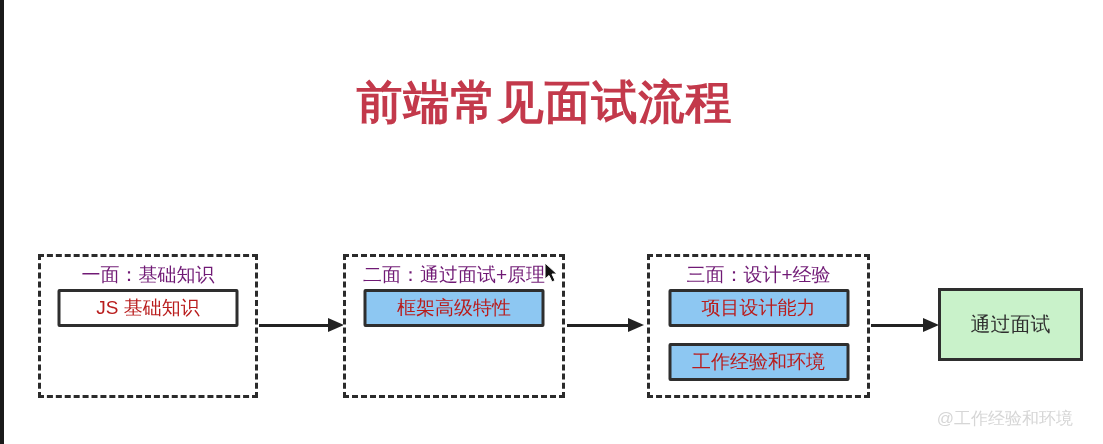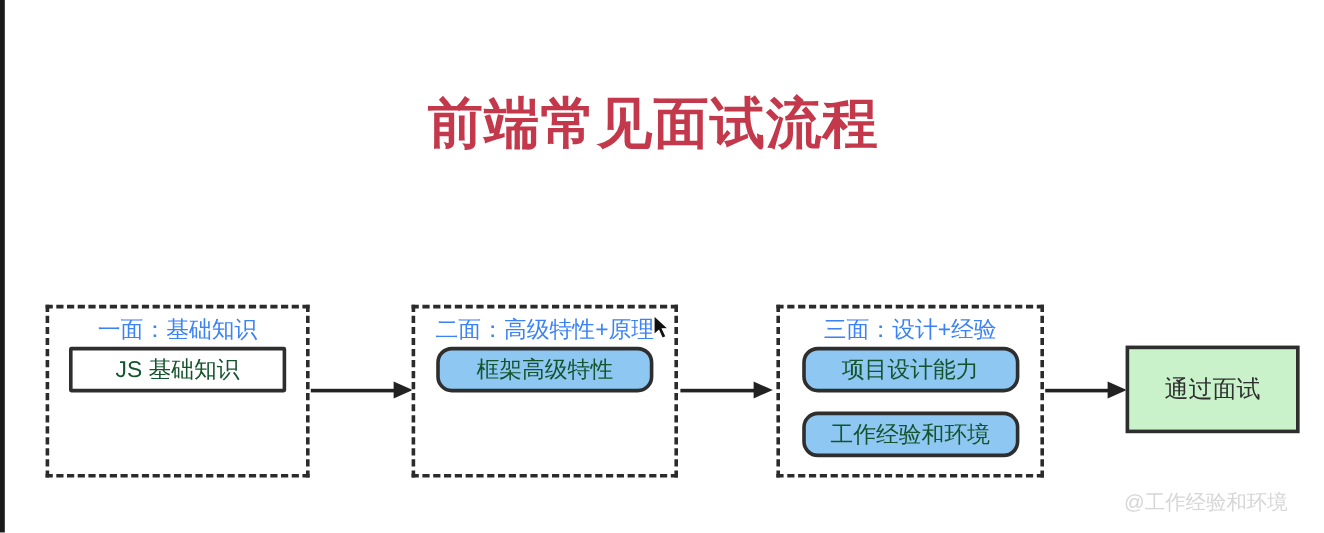--- a/index.html
+++ b/index.html
@@ -39,43 +39,43 @@
     box-sizing: border-box;
     background: #ffffff;
   }
   .stage-1 { left: 38px;  width: 220px; }
   .stage-2 { left: 343px; width: 222px; }
   .stage-3 { left: 647px; width: 223px; }
   .stage-label {
     margin-top: 5px;
     text-align: center;
     font-size: 19px;
-    color: #3b82f6;
+    color: #701a75;
     white-space: nowrap;
   }
   .item {
     position: absolute;
     left: 50%;
     transform: translateX(-50%);
     width: 181px;
     height: 38px;
     box-sizing: border-box;
     border: 3px solid #2e2e2e;
     border-radius: 2px;
     display: flex;
     align-items: center;
     justify-content: center;
     font-size: 19px;
-    color: #14532d;
+    color: #b91c1c;
     white-space: nowrap;
   }
   .item-top { top: 32px; }
   .item-bottom { top: 86px; }
   .item-white { background: #ffffff; }
-  .item-blue { background: var(--item-blue, #8dc7f2); border-radius: 13px; }
+  .item-blue { background: var(--item-blue, #8dc7f2); }
   .arrow {
     position: absolute;
     top: 324px;
     height: 3px;
     background: #222222;
   }
   .arrow::after {
     content: "";
     position: absolute;
     right: -15px;
@@ -131,21 +131,21 @@
   <div class="page-title">前端常见面试流程</div>
 
   <div class="stage stage-1">
     <div class="stage-label">一面：基础知识</div>
     <div class="item item-top item-white">JS 基础知识</div>
   </div>
 
   <div class="arrow arrow-1"></div>
 
   <div class="stage stage-2">
-    <div class="stage-label">二面：高级特性+原理</div>
+    <div class="stage-label">二面：通过面试+原理</div>
     <div class="item item-top item-blue">框架高级特性</div>
   </div>
 
   <svg class="cursor" viewBox="0 0 15 22">
     <polygon points="1,0 1,16 5,12.5 8,19 11,17.5 8,11 13,11" fill="#111111" stroke="#ffffff" stroke-width="1"></polygon>
   </svg>
 
   <div class="arrow arrow-2"></div>
 
   <div class="stage stage-3">

